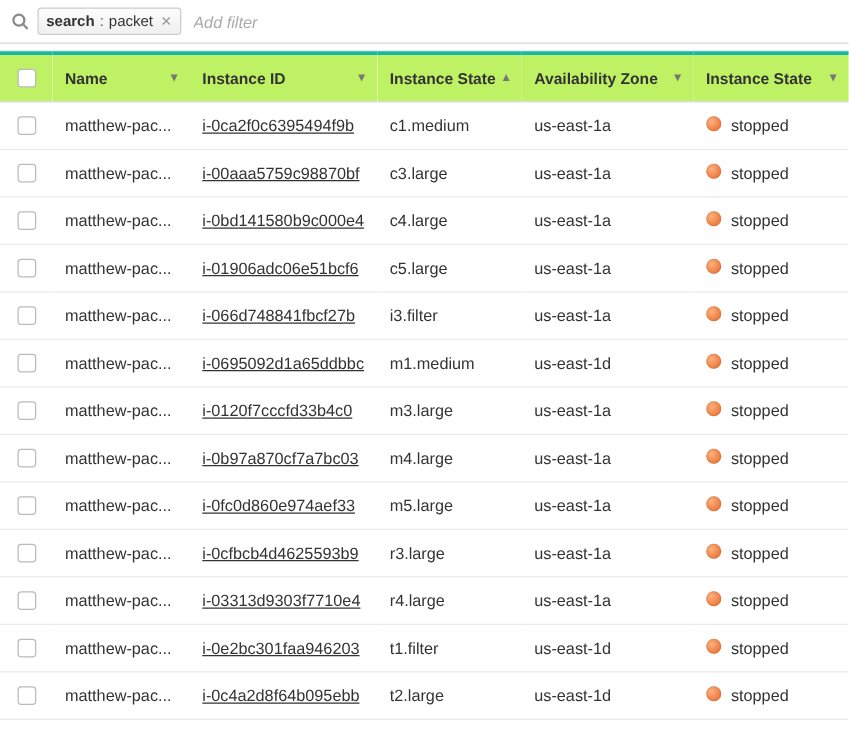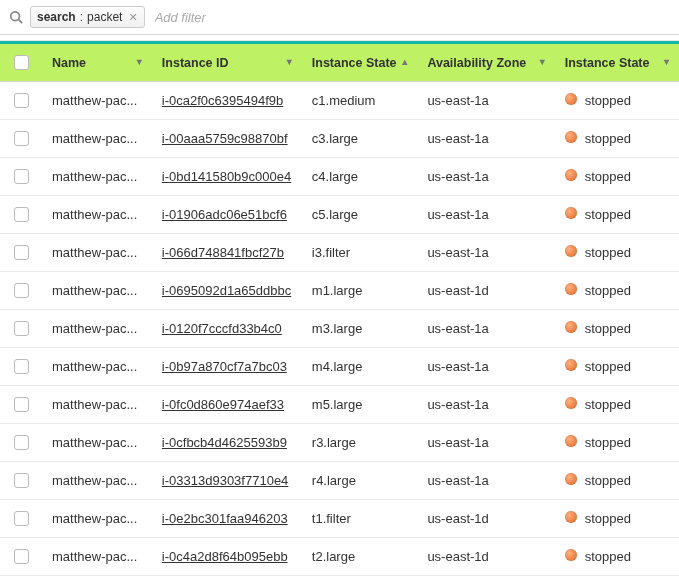--- a/index.html
+++ b/index.html
@@ -250,21 +250,21 @@
           <div class="state-cell">
             <span class="status-dot status-stopped"></span>
             <span>stopped</span>
           </div>
         </td>
       </tr>
       <tr>
         <td><input type="checkbox" class="chk" style=""></td>
         <td class="name-cell">matthew-pac...</td>
         <td class="iid-cell">i-0695092d1a65ddbbc</td>
-        <td>m1.large</td>
+        <td>m1.medium</td>
         <td>us-east-1d</td>
         <td>
           <div class="state-cell">
             <span class="status-dot status-stopped"></span>
             <span>stopped</span>
           </div>
         </td>
       </tr>
       <tr>
         <td><input type="checkbox" class="chk" style=""></td>

